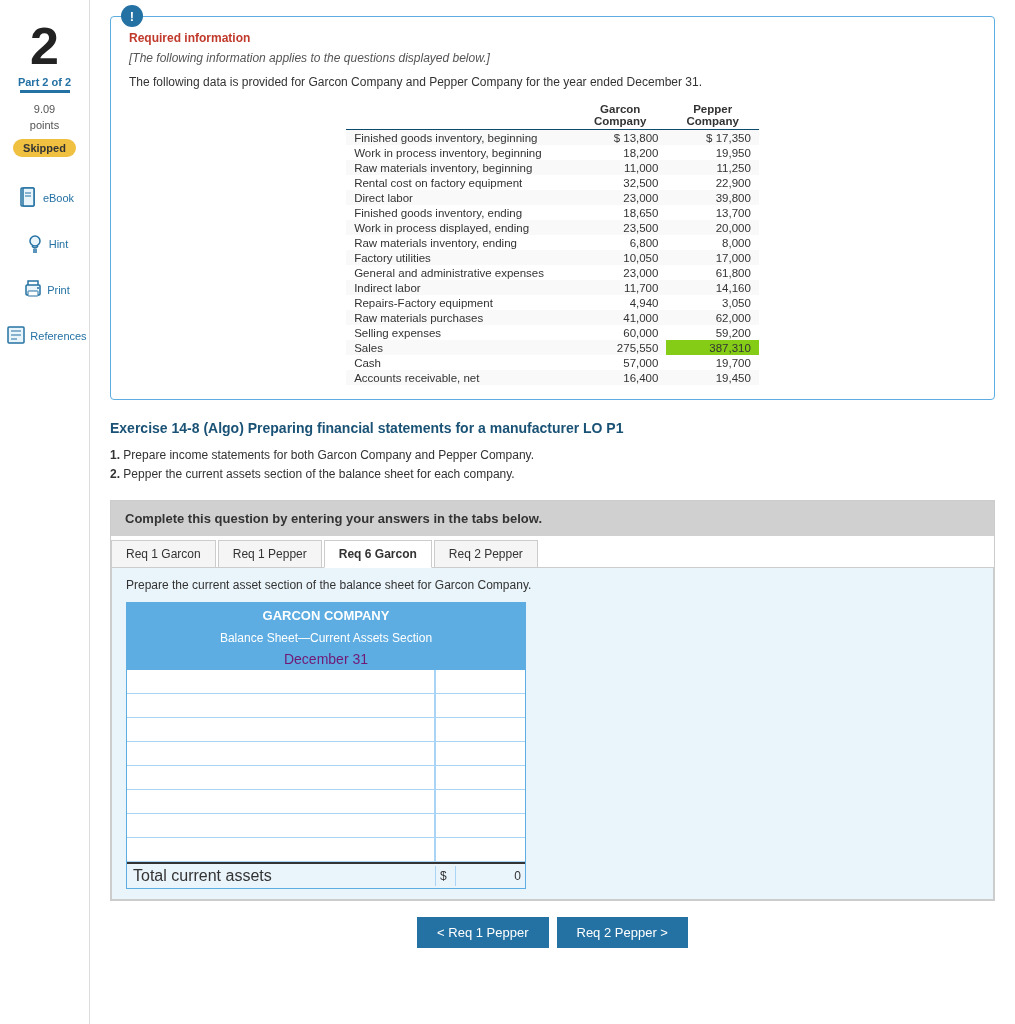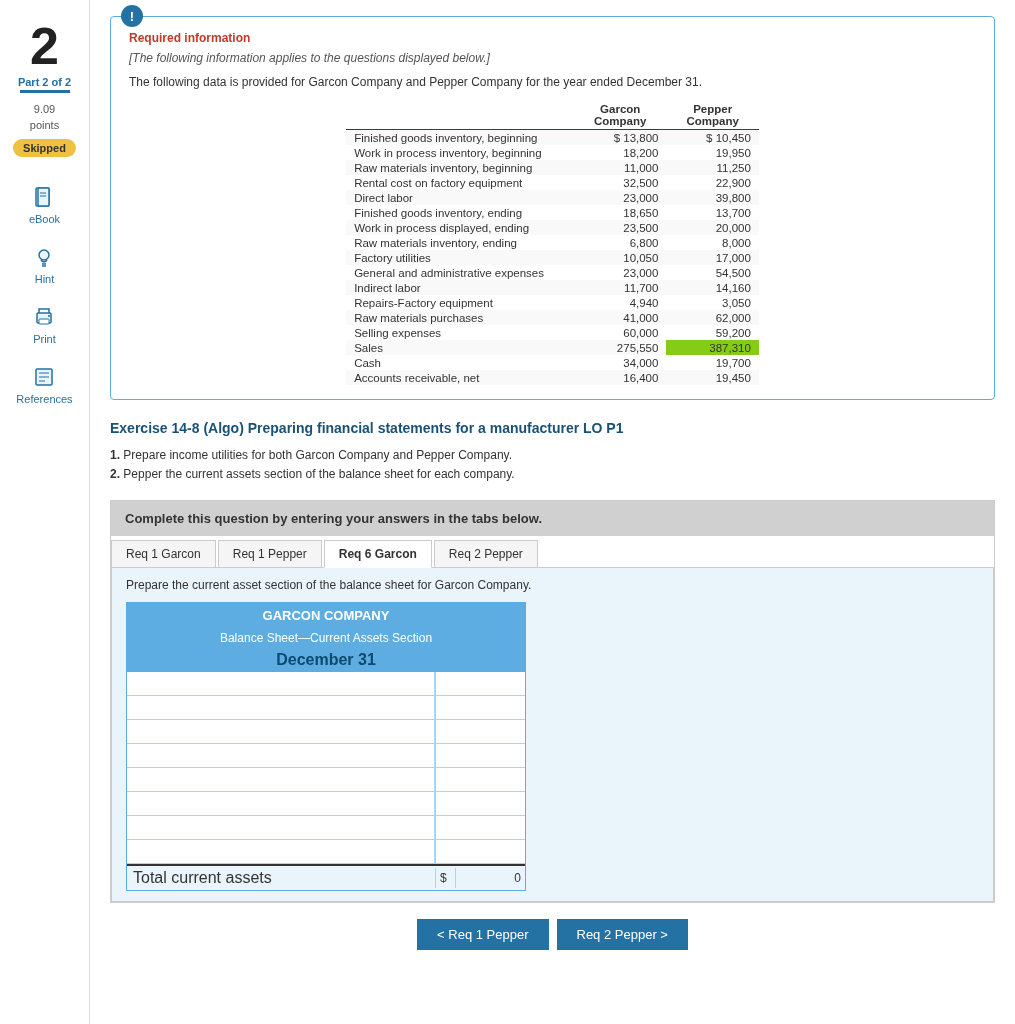--- a/index.html
+++ b/index.html
@@ -11,21 +11,21 @@
     .sidebar { width: 90px; padding: 10px 0; display: flex; flex-direction: column; align-items: center; border-right: 1px solid #ddd; }
     .step-number { font-size: 52px; font-weight: bold; color: #222; line-height: 1; margin-top: 10px; }
     .part-label { font-size: 11px; color: #1a5276; margin-top: 4px; text-align: center; }
     .part-label span { display: block; font-weight: bold; color: #2471a3; }
     .part-underline { width: 50px; height: 3px; background: #2471a3; margin: 2px auto 10px; }
     .points-label { font-size: 11px; color: #555; text-align: center; margin-top: 4px; }
     .points-value { font-size: 11px; color: #555; text-align: center; }
     .skipped-badge { background: #f0c040; border-radius: 12px; padding: 3px 10px; font-size: 11px; font-weight: bold; color: #333; margin: 8px 0 16px; }
     
     .sidebar-nav { display: flex; flex-direction: column; align-items: center; gap: 18px; margin-top: 10px; }
-    .nav-item { display: flex; flex-direction: column; align-items: center; cursor: pointer; color: #2471a3; }
+    .nav-item { display: flex; flex-direction: row; align-items: center; cursor: pointer; color: #2471a3; }
     .nav-icon { width: 28px; height: 28px; display: flex; align-items: center; justify-content: center; }
     .nav-label { font-size: 11px; color: #2471a3; margin-top: 2px; }
     
     
     .main-content { flex: 1; padding: 16px 20px; overflow-y: auto; }
     
     
     .info-box { border: 1.5px solid #5dade2; border-radius: 4px; padding: 14px 18px; margin-bottom: 20px; position: relative; background: #fff; }
     .info-icon { position: absolute; top: -12px; left: 10px; width: 22px; height: 22px; background: #2471a3; border-radius: 50%; color: white; font-weight: bold; font-size: 13px; display: flex; align-items: center; justify-content: center; }
     .required-info { color: #c0392b; font-size: 12px; font-weight: bold; margin-bottom: 6px; }
@@ -57,21 +57,21 @@
     
     .tab-content { border: 1px solid #ccc; border-top: none; padding: 10px 14px; background: #eaf4fb; font-size: 12px; color: #333; }
     
     
     .form-section { border: 1px solid #5dade2; margin-top: 10px; width: 400px; }
     .form-header { background: #5dade2; text-align: center; padding: 5px; }
     .form-header-title { font-weight: bold; font-size: 13px; color: #fff; }
     .form-subheader { background: #5dade2; text-align: center; padding: 3px; }
     .form-subheader-text { font-size: 12px; color: #fff; }
     .form-date { background: #5dade2; text-align: center; padding: 3px; }
-    .form-date-text { font-size: 16px; color: #0c4a6e; font-weight: bold; }
+    .form-date-text { font-size: 14px; color: #701a75; font-weight: normal; }
     
     .form-rows { background: #fff; }
     .form-row { display: flex; border-bottom: 1px solid #aad4f5; height: 24px; }
     .form-row-label { flex: 1; border-right: 1px solid #aad4f5; padding: 3px 6px; font-size: 12px; background: #fff; }
     .form-row-input { width: 90px; }
     .form-row-input input { width: 100%; height: 100%; border: none; border-left: 1px solid #aad4f5; background: #fff; padding: 2px 4px; font-size: 12px; outline: none; }
     
     .form-total-row { display: flex; border-top: 2px solid #333; height: 26px; align-items: center; }
     .form-total-label { flex: 1; padding: 3px 6px; font-size: 16px; }
     .form-total-dollar { padding: 3px 4px; font-size: 12px; border-left: 1px solid #aad4f5; width: 20px; }
@@ -160,21 +160,21 @@
           <tr>
             <th></th>
             <th>Garcon<br>Company</th>
             <th>Pepper<br>Company</th>
           </tr>
         </thead>
         <tbody id="data-table-body">
         <tr>
               <td style="background: rgb(249, 249, 249);">Finished goods inventory, beginning</td>
               <td style="background: rgb(249, 249, 249);">$ 13,800</td>
-              <td style="background: rgb(249, 249, 249);">$ 10,450</td>
+              <td style="background: rgb(249, 249, 249);">$ 17,350</td>
             </tr>
             <tr>
               <td>Work in process inventory, beginning</td>
               <td>18,200</td>
               <td>19,950</td>
             </tr>
             <tr>
               <td style="background: rgb(249, 249, 249);">Raw materials inventory, beginning</td>
               <td style="background: rgb(249, 249, 249);">11,000</td>
               <td style="background: rgb(249, 249, 249);">11,250</td>
@@ -205,21 +205,21 @@
               <td>8,000</td>
             </tr>
             <tr>
               <td style="background: rgb(249, 249, 249);">Factory utilities</td>
               <td style="background: rgb(249, 249, 249);">10,050</td>
               <td style="background: rgb(249, 249, 249);">17,000</td>
             </tr>
             <tr>
               <td>General and administrative expenses</td>
               <td>23,000</td>
-              <td>54,500</td>
+              <td>61,800</td>
             </tr>
             <tr>
               <td style="background: rgb(249, 249, 249);">Indirect labor</td>
               <td style="background: rgb(249, 249, 249);">11,700</td>
               <td style="background: rgb(249, 249, 249);">14,160</td>
             </tr>
             <tr>
               <td>Repairs-Factory equipment</td>
               <td>4,940</td>
               <td>3,050</td>
@@ -234,36 +234,36 @@
               <td>60,000</td>
               <td>59,200</td>
             </tr>
             <tr>
               <td style="background: rgb(249, 249, 249);">Sales</td>
               <td style="background: rgb(249, 249, 249);">275,550</td>
               <td style="background: #84cc16;">387,310</td>
             </tr>
             <tr>
               <td>Cash</td>
-              <td>34,000</td>
+              <td>57,000</td>
               <td>19,700</td>
             </tr>
             <tr>
               <td style="background: rgb(249, 249, 249);">Accounts receivable, net</td>
               <td style="background: rgb(249, 249, 249);">16,400</td>
               <td style="background: rgb(249, 249, 249);">19,450</td>
             </tr>
           </tbody>
       </table>
     </div>
 
     <div class="exercise-title">Exercise 14-8 (Algo) Preparing financial statements for a manufacturer LO P1</div>
 
     <div class="exercise-instructions">
-      <div><strong>1.</strong> <span>Prepare income utilities for both Garcon Company and Pepper Company.</span></div>
+      <div><strong>1.</strong> <span>Prepare income statements for both Garcon Company and Pepper Company.</span></div>
       <div><strong>2.</strong> <span>Pepper the current assets section of the balance sheet for each company.</span></div>
     </div>
 
     <div class="complete-box">
       <div class="complete-header">Complete this question by entering your answers in the tabs below.</div>
 
       <div class="tabs-row">
         <div class="tab">Req 1 Garcon</div>
         <div class="tab">Req 1 Pepper</div>
         <div class="tab active">Req 6 Garcon</div>

